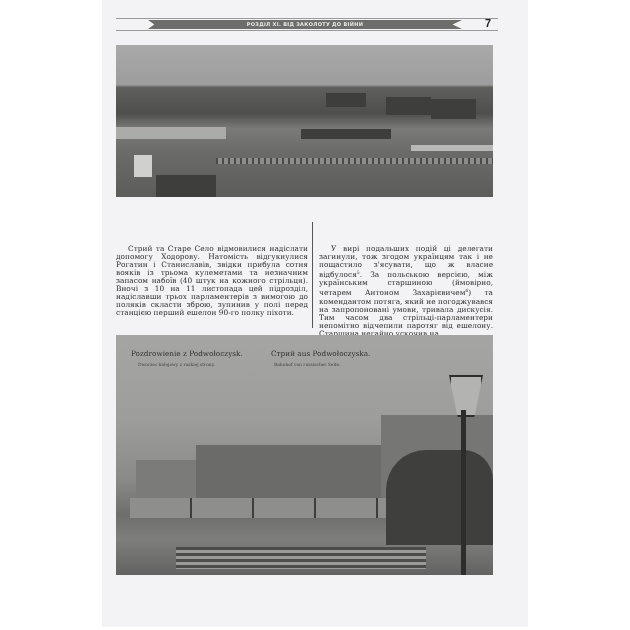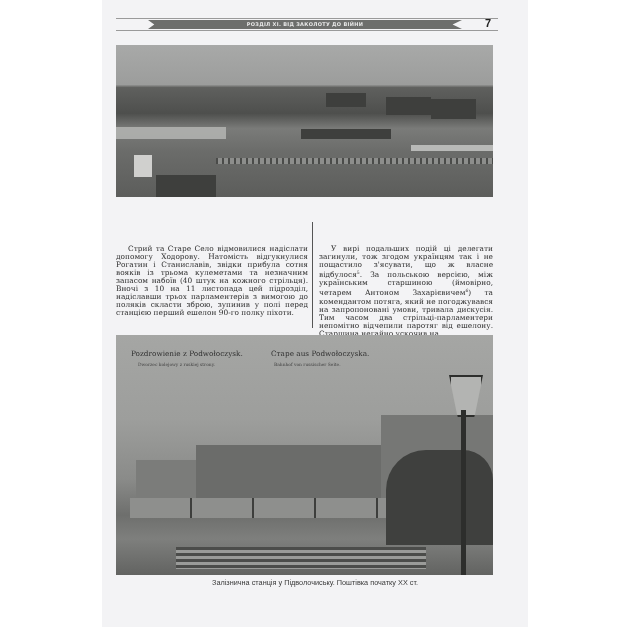--- a/index.html
+++ b/index.html
@@ -66,26 +66,25 @@
     <p>Стрий та Старе Село відмовилися надіслати допомогу Ходорову. Натомість відгукнулися Рогатин і Станиславів, звідки прибула сотня вояків із трьома кулеметами та незначним запасом набоїв (40 штук на кожного стрільця). Вночі з 10 на 11 листопада цей підрозділ, надіславши трьох парламентерів з вимогою до поляків скласти зброю, зупинив у полі перед станцією перший ешелон 90-го полку піхоти.</p>
   </div>
   <div class="divider"></div>
   <div class="col" style="left:217px;top:221px;width:174px">
     <p><span>У вирі подальших подій ці делегати загинули, тож згодом українцям так і не пощастило з'ясувати, що ж власне відбулося</span><sup>5</sup><span>. За польською версією, між українським старшиною (ймовірно, четарем Антоном Захарієвичем</span><sup>6</sup><span>) та комендантом потяга, який не погоджувався на запропоновані умови, тривала дискусія. Тим часом два стрільці-парламентери непомітно відчепили паротяг від ешелону. Старшина негайно ускочив на</span></p>
   </div>
 
   <div class="photo photo2">
     <div class="pc-title" style="left:15px;top:14px">Pozdrowienie z Podwołoczysk.</div>
     <div class="pc-sub" style="left:22px;top:27px">Dworzec kolejowy z ruskiej strony.</div>
-    <div class="pc-title" style="left:155px;top:14px">Старе aus Podwołoczyska.</div>
+    <div class="pc-title" style="left:155px;top:14px">Стрий aus Podwołoczyska.</div>
     <div class="pc-sub" style="left:158px;top:27px">Bahnhof von russischer Seite.</div>
     <div class="station" style="left:20px;top:125px;width:60px;height:40px;background:#7b7c7a"></div>
     <div class="station" style="left:80px;top:110px;width:200px;height:55px;background:#6b6c6a"></div>
     <div class="station" style="left:265px;top:80px;width:112px;height:85px;background:#767775"></div>
     <div class="train"></div>
     <div class="trees"></div>
     <div class="ties"></div>
     <div class="lamp-head"></div>
     <div class="lamp-post"></div>
   </div>
-  <div class="caption" style="top:578px">Залізнична станція у Підволочиську. Поштівка початку XX ст.</div>
 
 </div>
 
 </body></html>

